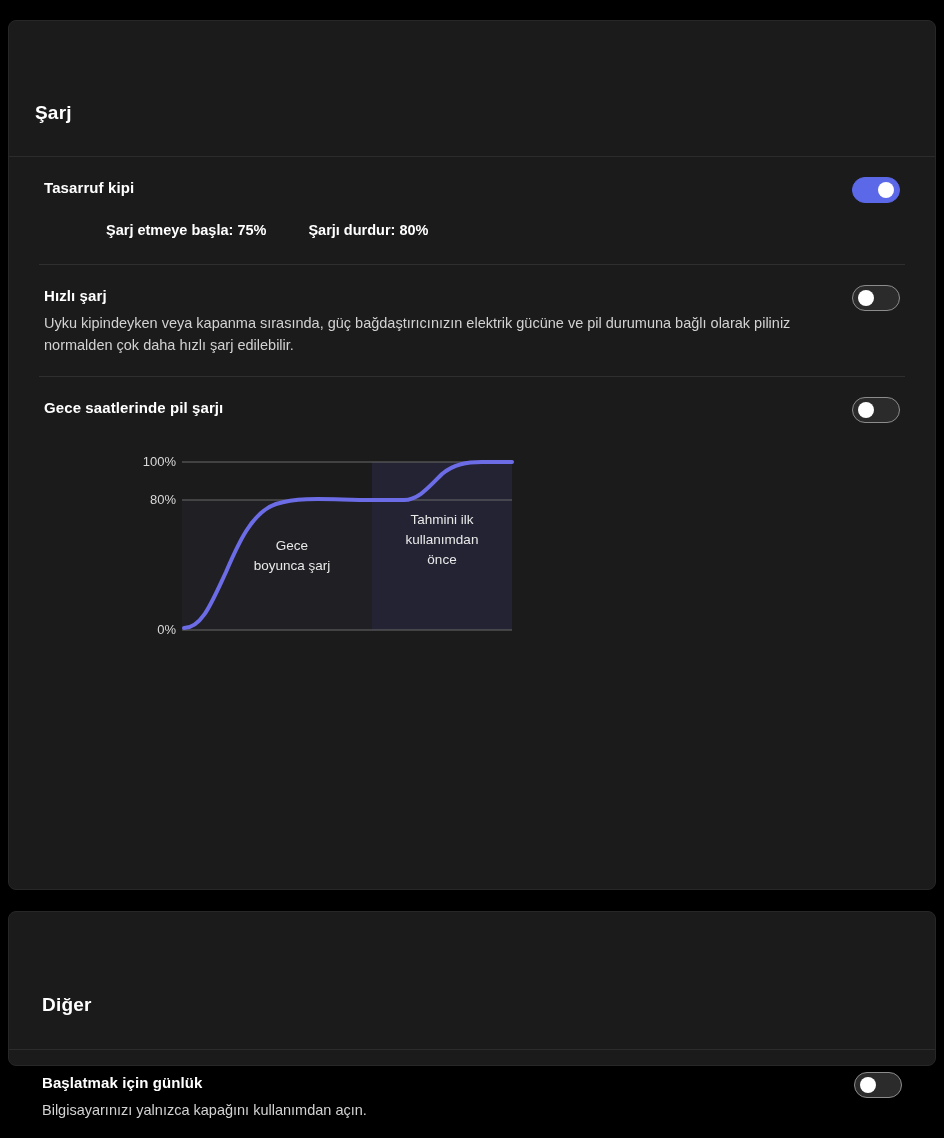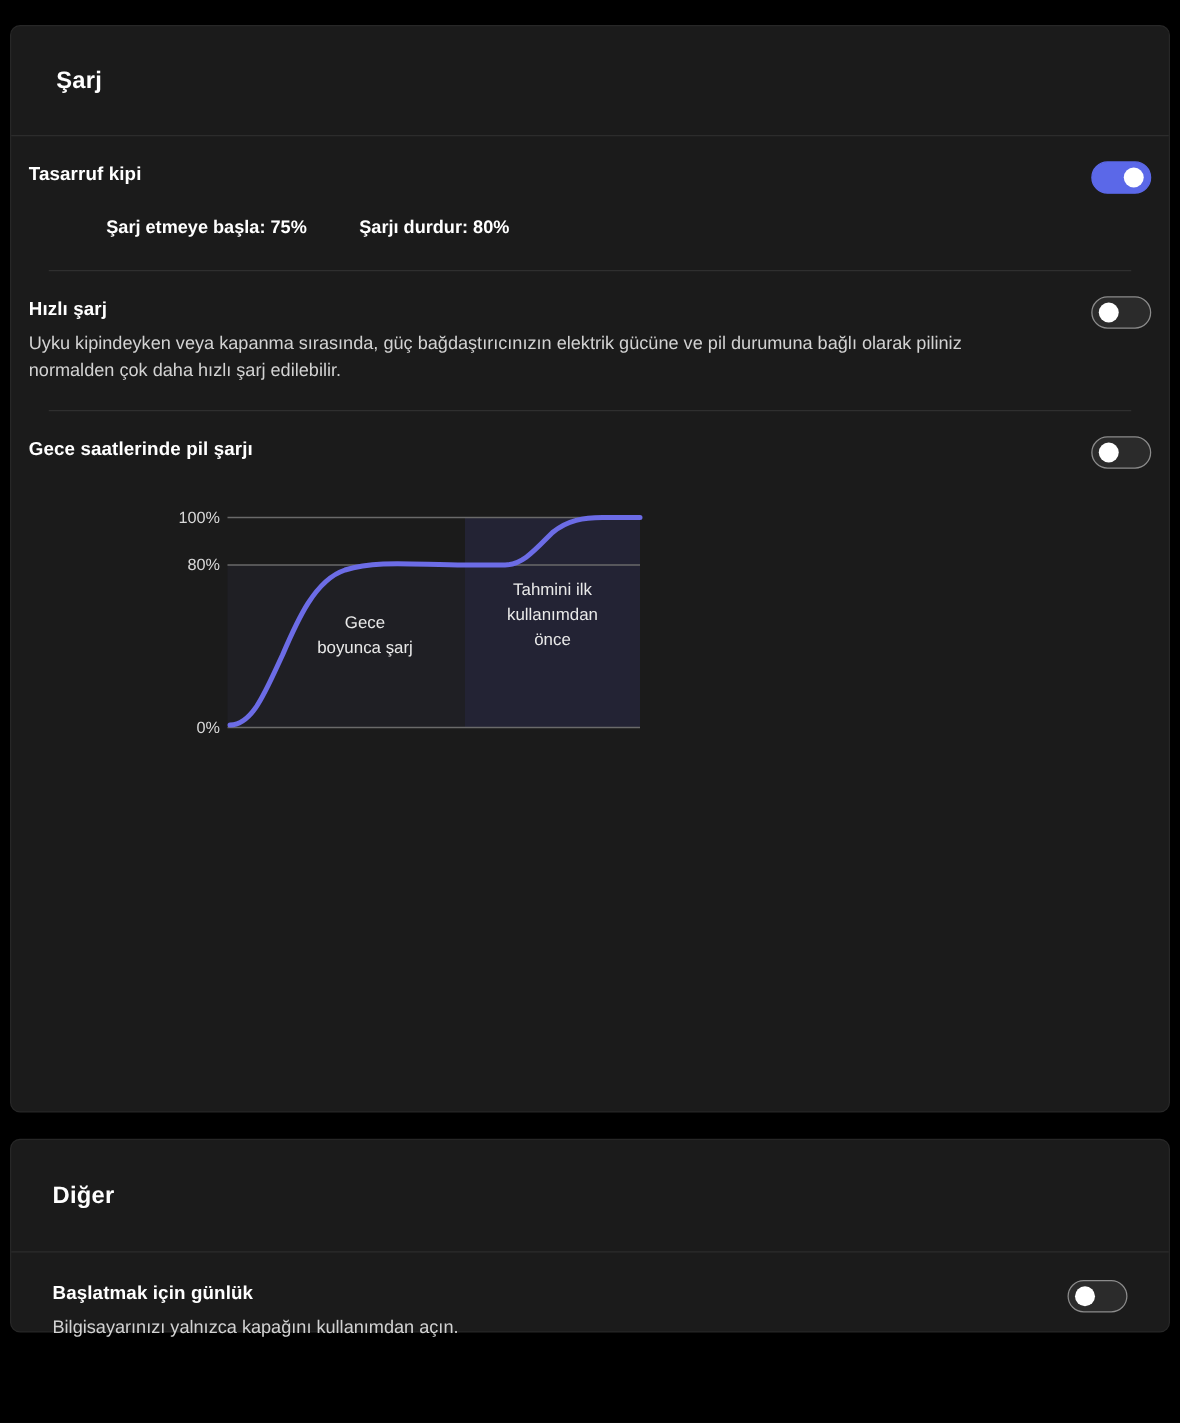--- a/index.html
+++ b/index.html
@@ -41,40 +41,41 @@
 
   .card-other {
     top: 911px;
     height: 155px;
   }
 
   .card-header {
     height: 88px;
     display: flex;
     align-items: center;
-    padding: 0 36px;
+    padding: 0 26px;
     box-sizing: border-box;
     border-bottom: 1px solid #2c2c2c;
+    margin-top: 48px;
   }
 
   .card-header-other {
     height: 90px;
     padding-left: 33px;
   }
 
   .card-title {
     font-size: 19px;
     font-weight: 600;
     letter-spacing: 0.2px;
     color: #ffffff;
   }
 
   .setting {
     position: relative;
-    padding: 0 14px;
+    padding: 0 35px;
     box-sizing: border-box;
   }
 
   .setting-inner {
     padding-top: 22px;
     padding-bottom: 20px;
     position: relative;
   }
 
   .divider {

